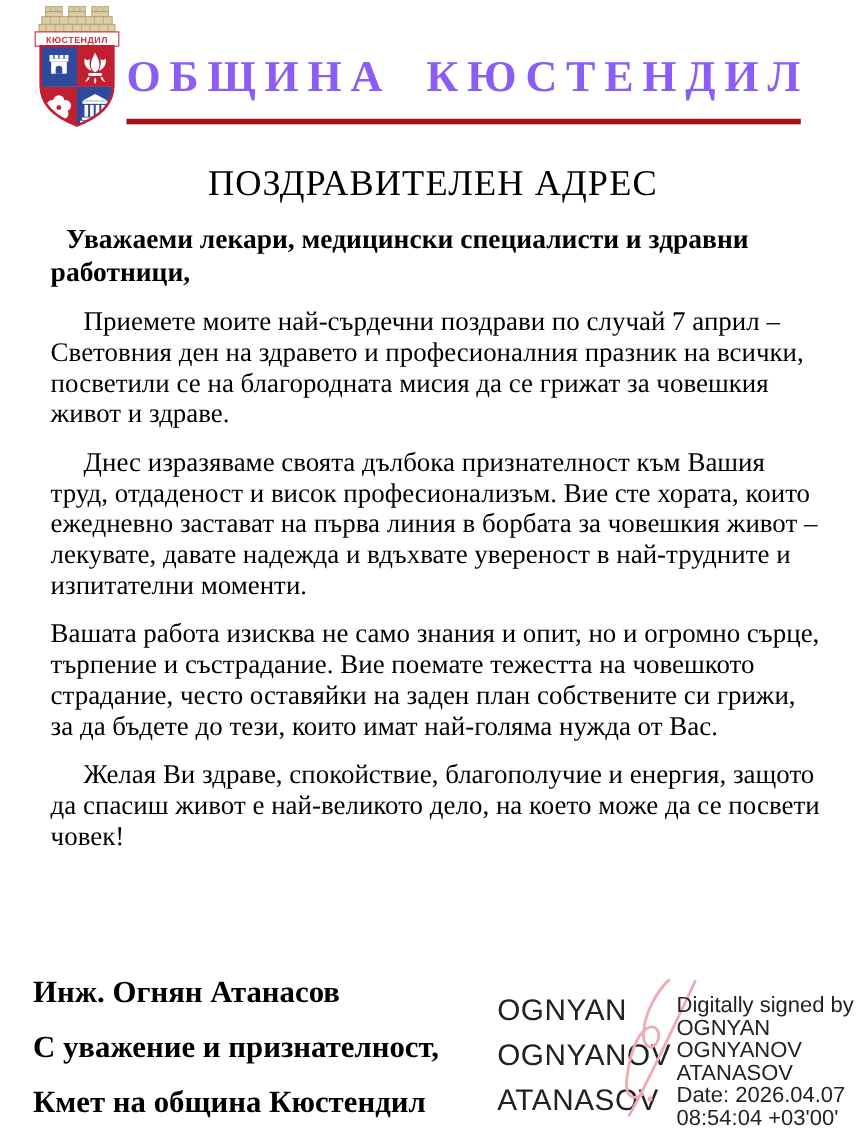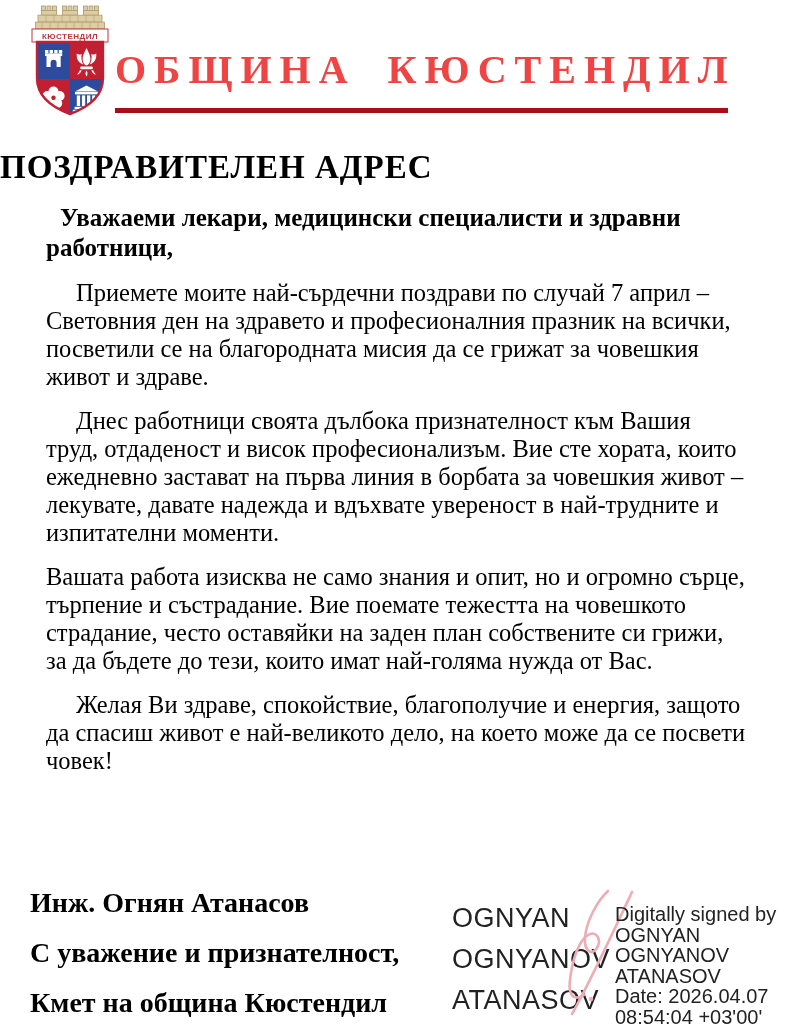--- a/index.html
+++ b/index.html
@@ -7,28 +7,28 @@
     position:relative; width:787px; height:1028px; background:#ffffff;
     font-family:"Liberation Serif", serif; color:#000; overflow:hidden;
   }
 
   
   .header { position:relative; height:122px; }
   .logo   { position:absolute; left:25px; top:2px; }
   .header-right { position:absolute; left:115px; top:0; width:613px; }
   .title {
     margin-top:48px; line-height:44px; font-size:40px; font-weight:bold;
-    color:#ef4444; letter-spacing:8px; word-spacing:14px;
+    color:#8b5cf6; letter-spacing:8px; word-spacing:14px;
     text-align:right; white-space:nowrap;
   }
   .red-bar { height:5px; background:#a50f15; margin-top:16px; }
 
   
   .doc-heading {
-    margin-top:25px; font-size:33px; font-weight:bold;
+    margin-top:25px; text-align:center; font-size:33px; font-weight:normal;
     letter-spacing:1px; line-height:40px;
   }
 
   
   .body-text { margin:0 24px 0 30px; font-size:24.5px; line-height:28px; }
   .body-text p { margin:16px; }
   .salutation { margin-top:48px; font-weight:bold; font-size:25px; line-height:30px; text-indent:14px; }
   .p-first  { margin-top:31px; text-indent:30px; }
   .p-second { margin-top:29px; text-indent:30px; }
   .p-third  { text-indent:0; }
@@ -150,21 +150,21 @@
       <div class="title">ОБЩИНА КЮСТЕНДИЛ</div>
       <div class="red-bar"></div>
     </div>
   </div>
 
   <div class="doc-heading">ПОЗДРАВИТЕЛЕН АДРЕС</div>
 
   <div class="body-text">
     <p class="salutation">Уважаеми лекари, медицински специалисти и здравни работници,</p>
     <p class="p-first">Приемете моите най-сърдечни поздрави по случай 7 април – Световния ден на здравето и професионалния празник на всички, посветили се на благородната мисия да се грижат за човешкия живот и здраве.</p>
-    <p class="p-second">Днес работници своята дълбока признателност към Вашия труд, отдаденост и висок професионализъм. Вие сте хората, които ежедневно застават на първа линия в борбата за човешкия живот – лекувате, давате надежда и вдъхвате увереност в най-трудните и изпитателни моменти.</p>
+    <p class="p-second">Днес изразяваме своята дълбока признателност към Вашия труд, отдаденост и висок професионализъм. Вие сте хората, които ежедневно застават на първа линия в борбата за човешкия живот – лекувате, давате надежда и вдъхвате увереност в най-трудните и изпитателни моменти.</p>
     <p class="p-third">Вашата работа изисква не само знания и опит, но и огромно сърце, търпение и състрадание. Вие поемате тежестта на човешкото страдание, често оставяйки на заден план собствените си грижи, за да бъдете до тези, които имат най-голяма нужда от Вас.</p>
     <p class="p-fourth">Желая Ви здраве, спокойствие, благополучие и енергия, защото да спасиш живот е най-великото дело, на което може да се посвети човек!</p>
   </div>
 
   <div class="closing">
     <p>Инж. Огнян Атанасов</p>
     <p>С уважение и признателност,</p>
     <p>Кмет на община Кюстендил</p>
   </div>
 

